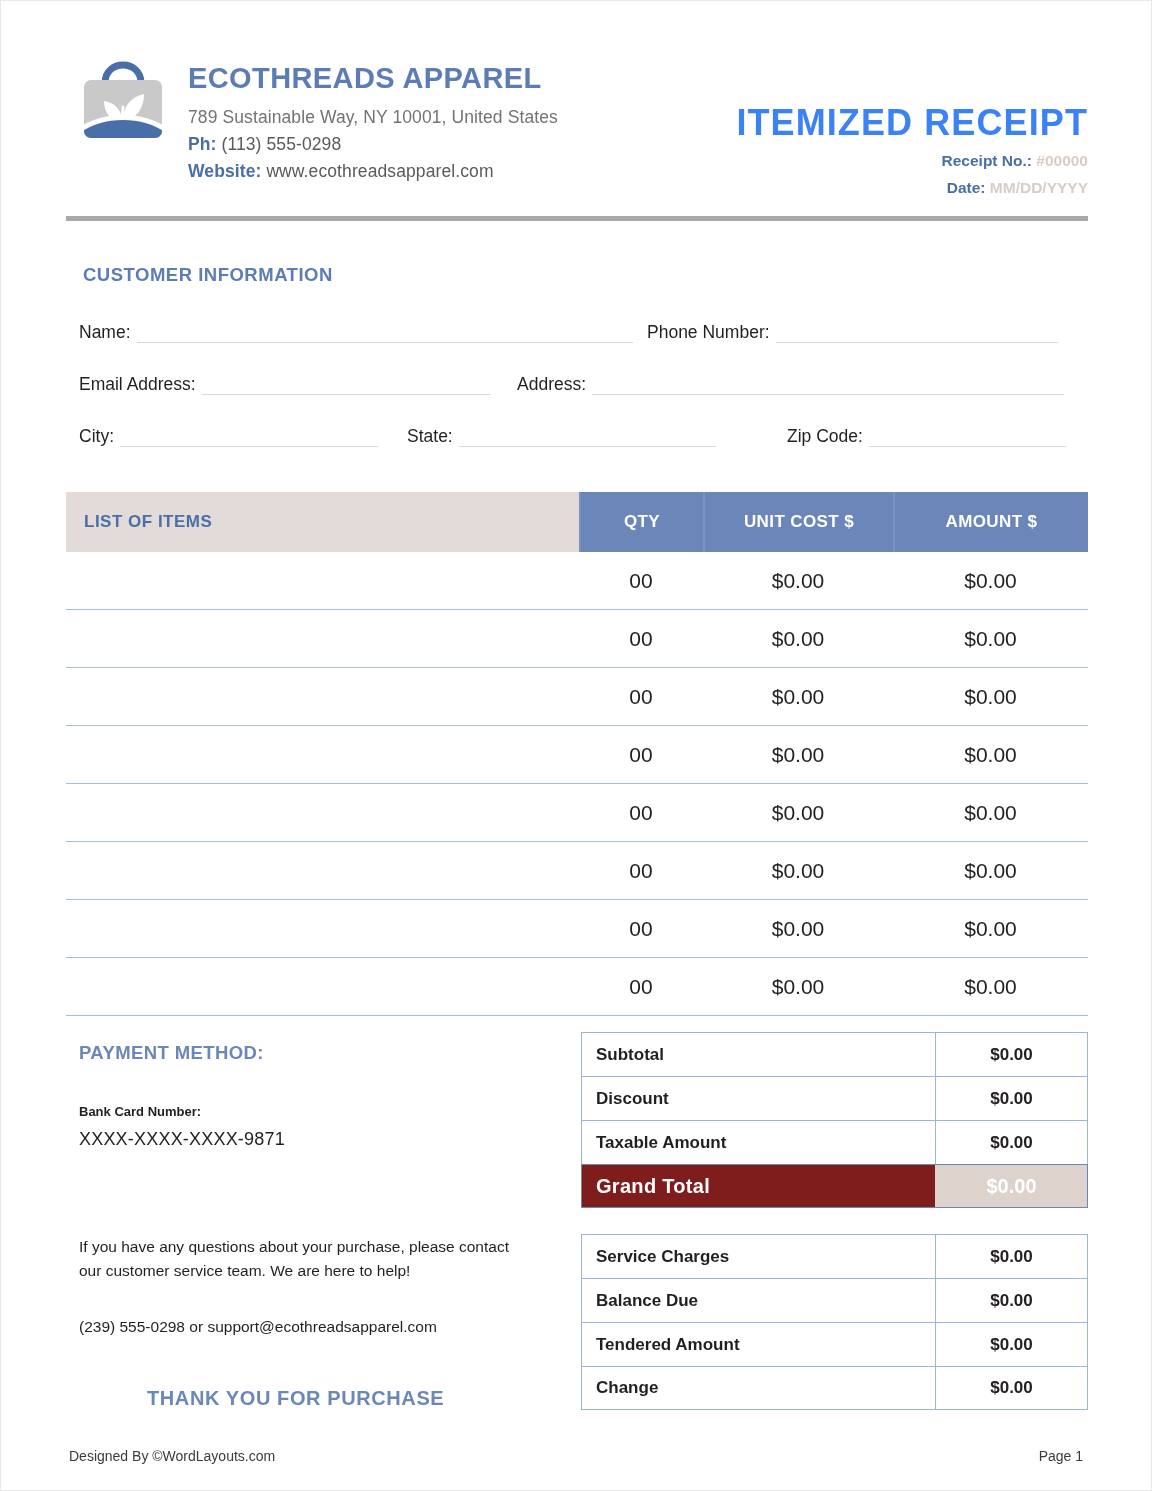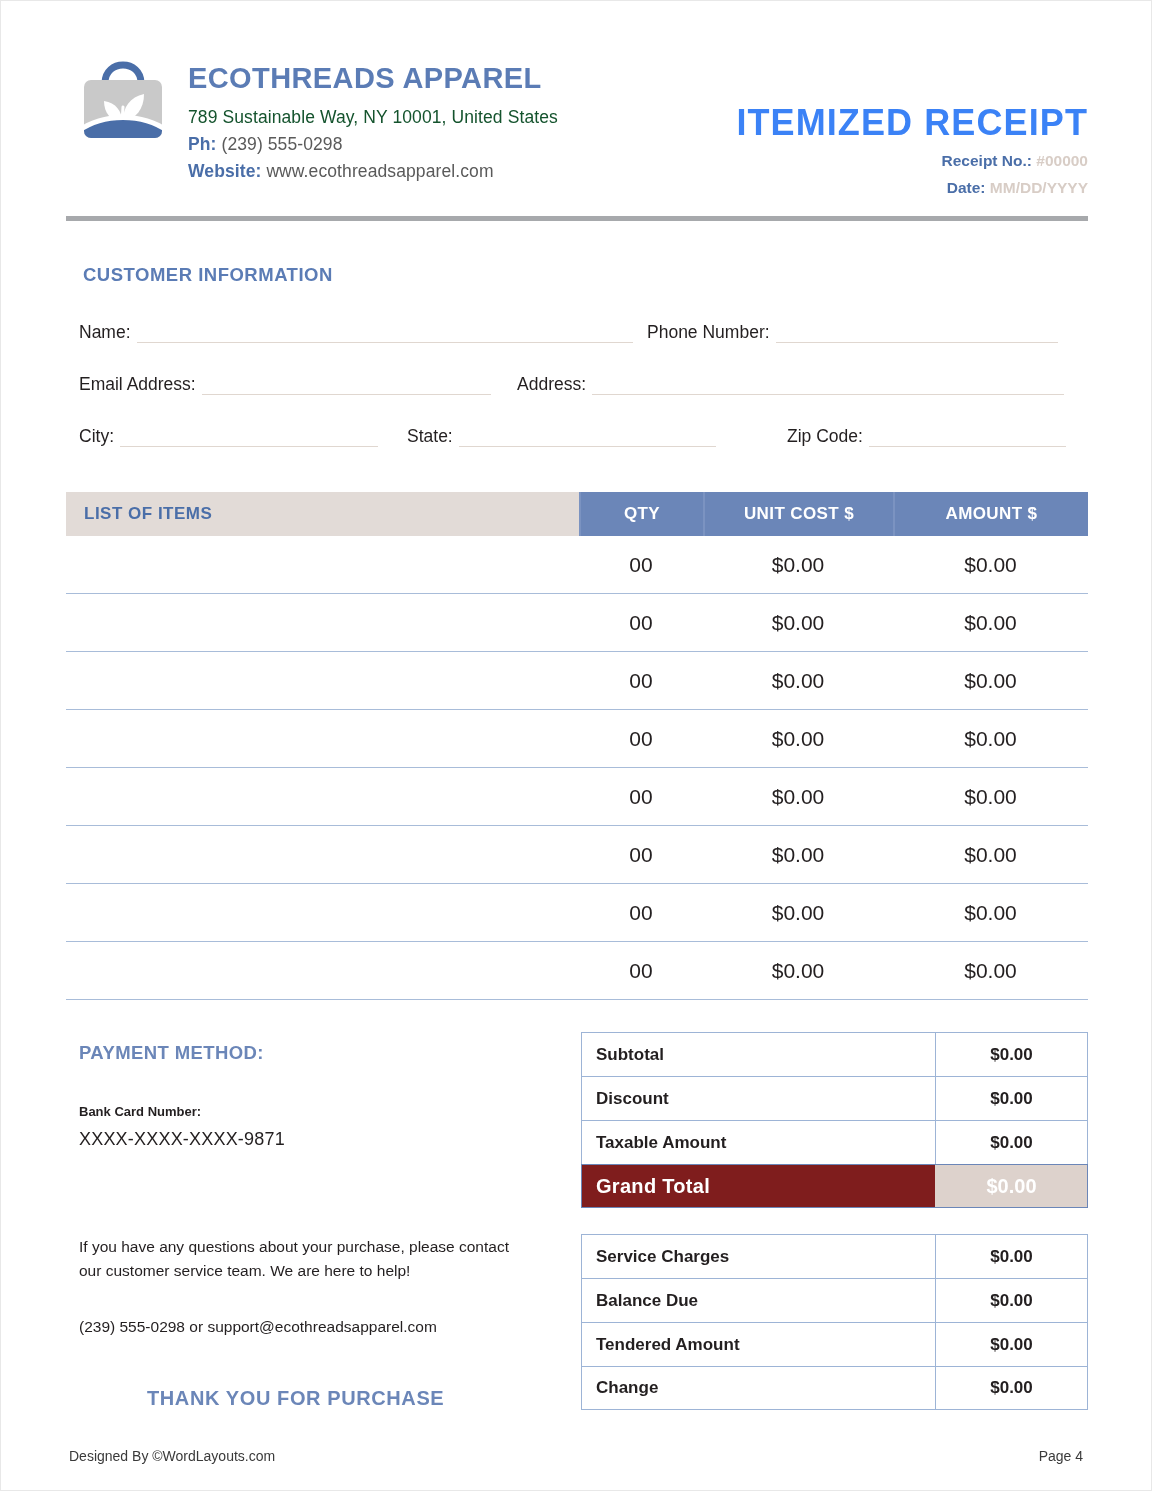--- a/index.html
+++ b/index.html
@@ -49,21 +49,21 @@
     font-size: 29px;
     font-weight: bold;
     letter-spacing: 0.4px;
     color: #5b7cb5;
     line-height: 1.05;
   }
 
   .brand-addr {
     margin-top: 11px;
     font-size: 17.5px;
-    color: #14532d;
+    color: #737373;
     line-height: 1.52;
     letter-spacing: 0.1px;
   }
 
   .brand-line {
     font-size: 17.5px;
     color: #5a5a5a;
     line-height: 1.52;
     letter-spacing: 0.1px;
   }
@@ -136,21 +136,21 @@
     height: 22px;
   }
 
   
   .items {
     position: absolute;
     left: 65px; top: 491px;
     width: 1022px;
   }
 
-  .items-head { display: flex; height: 44px; border-radius: 26px; }
+  .items-head { display: flex; height: 60px; border-radius: 26px; }
 
   .ih-items {
     width: 513px;
     background: #e2dbd7;
     display: flex; align-items: center;
     padding-left: 18px;
     font-size: 17px;
     font-weight: bold;
     letter-spacing: 0.5px;
     color: #4a6ea8;
@@ -328,21 +328,21 @@
 
         <path d="M10 86 q39 -14 78 0 v6 a7 7 0 0 1 -7 7 h-64 a7 7 0 0 1 -7 -7 z" fill="#4a6ea8"></path>
 
         <path d="M4 92 C30 74, 68 74, 94 92" fill="none" stroke="#ffffff" stroke-width="5" stroke-linecap="round"></path>
       </svg>
     </div>
 
     <div class="brand-block">
       <div class="brand-name">ECOTHREADS APPAREL</div>
       <div class="brand-addr">789 Sustainable Way, NY 10001, United States</div>
-      <div class="brand-line"><b>Ph:</b> <span>(239) 555-0298</span></div>
+      <div class="brand-line"><b>Ph:</b> <span>(113) 555-0298</span></div>
       <div class="brand-line"><b>Website:</b> <span>www.ecothreadsapparel.com</span></div>
     </div>
 
     <div class="doc-title">ITEMIZED RECEIPT</div>
 
     <div class="doc-meta">
       <div>
         <span class="k">Receipt No.:</span>
         <span class="v">#00000</span>
       </div>
@@ -497,15 +497,15 @@
       <div class="tot-label">Tendered Amount</div>
       <div class="tot-value">$0.00</div>
     </div>
     <div class="tot-row">
       <div class="tot-label">Change</div>
       <div class="tot-value">$0.00</div>
     </div>
   </div>
 
   <div class="footer-left">Designed By ©WordLayouts.com</div>
-  <div class="footer-right">Page 4</div>
+  <div class="footer-right">Page 1</div>
 
 </div>
 
 </body></html>

